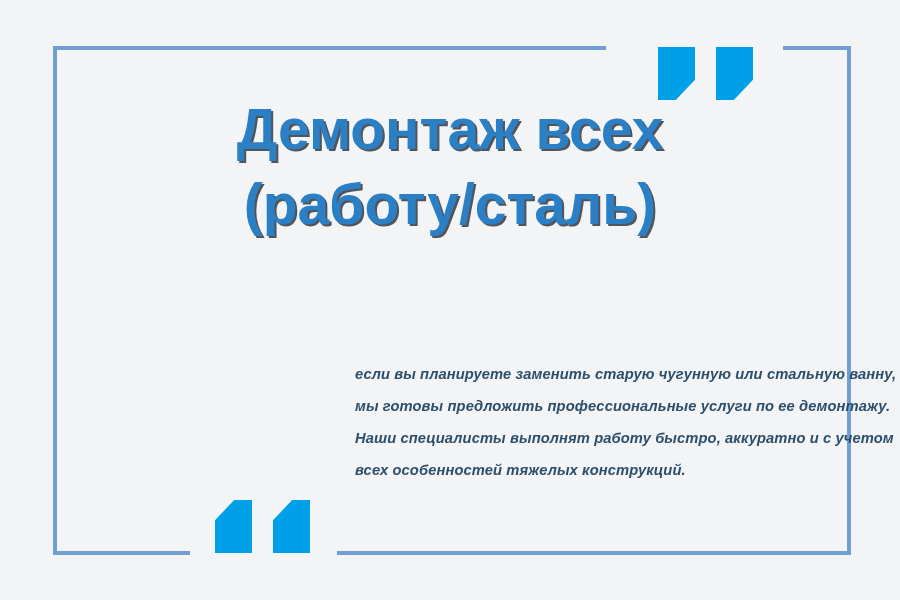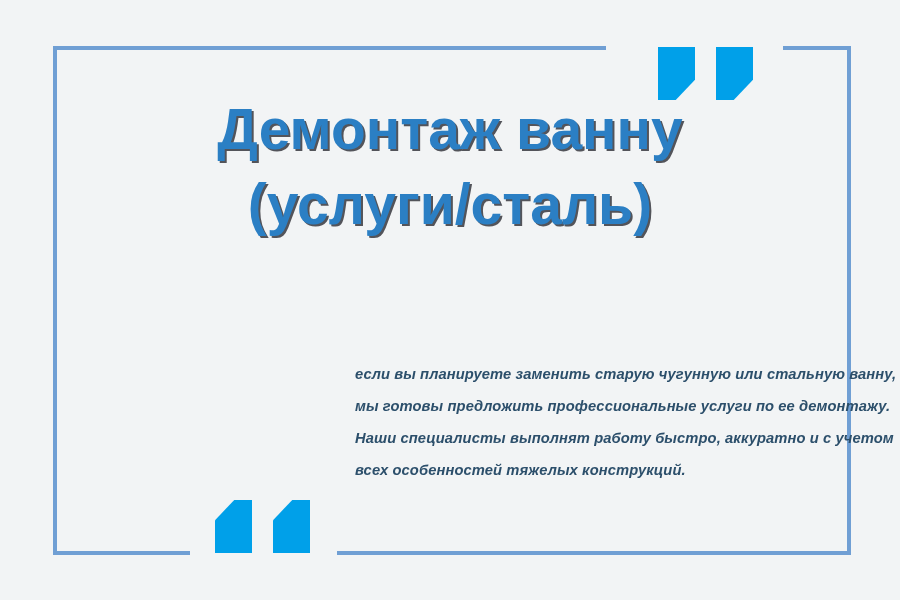--- a/index.html
+++ b/index.html
@@ -115,22 +115,22 @@
     <div class="quote-mark quote-close"></div>
     <div class="quote-mark quote-close"></div>
   </div>
 
   <div class="quote-group quotes-bottom">
     <div class="quote-mark quote-open"></div>
     <div class="quote-mark quote-open"></div>
   </div>
 
   <div id="title-block">
-    <div class="title-line">Демонтаж ванну</div>
-    <div class="title-line">(услуги/сталь)</div>
+    <div class="title-line">Демонтаж всех</div>
+    <div class="title-line">(работу/сталь)</div>
   </div>
 
   <div id="body-block">
     <div class="body-line">если вы планируете заменить старую чугунную или стальную ванну,</div>
     <div class="body-line">мы готовы предложить профессиональные услуги по ее демонтажу.</div>
     <div class="body-line">Наши специалисты выполнят работу быстро, аккуратно и с учетом</div>
     <div class="body-line">всех особенностей тяжелых конструкций.</div>
   </div>
 
 </div>

